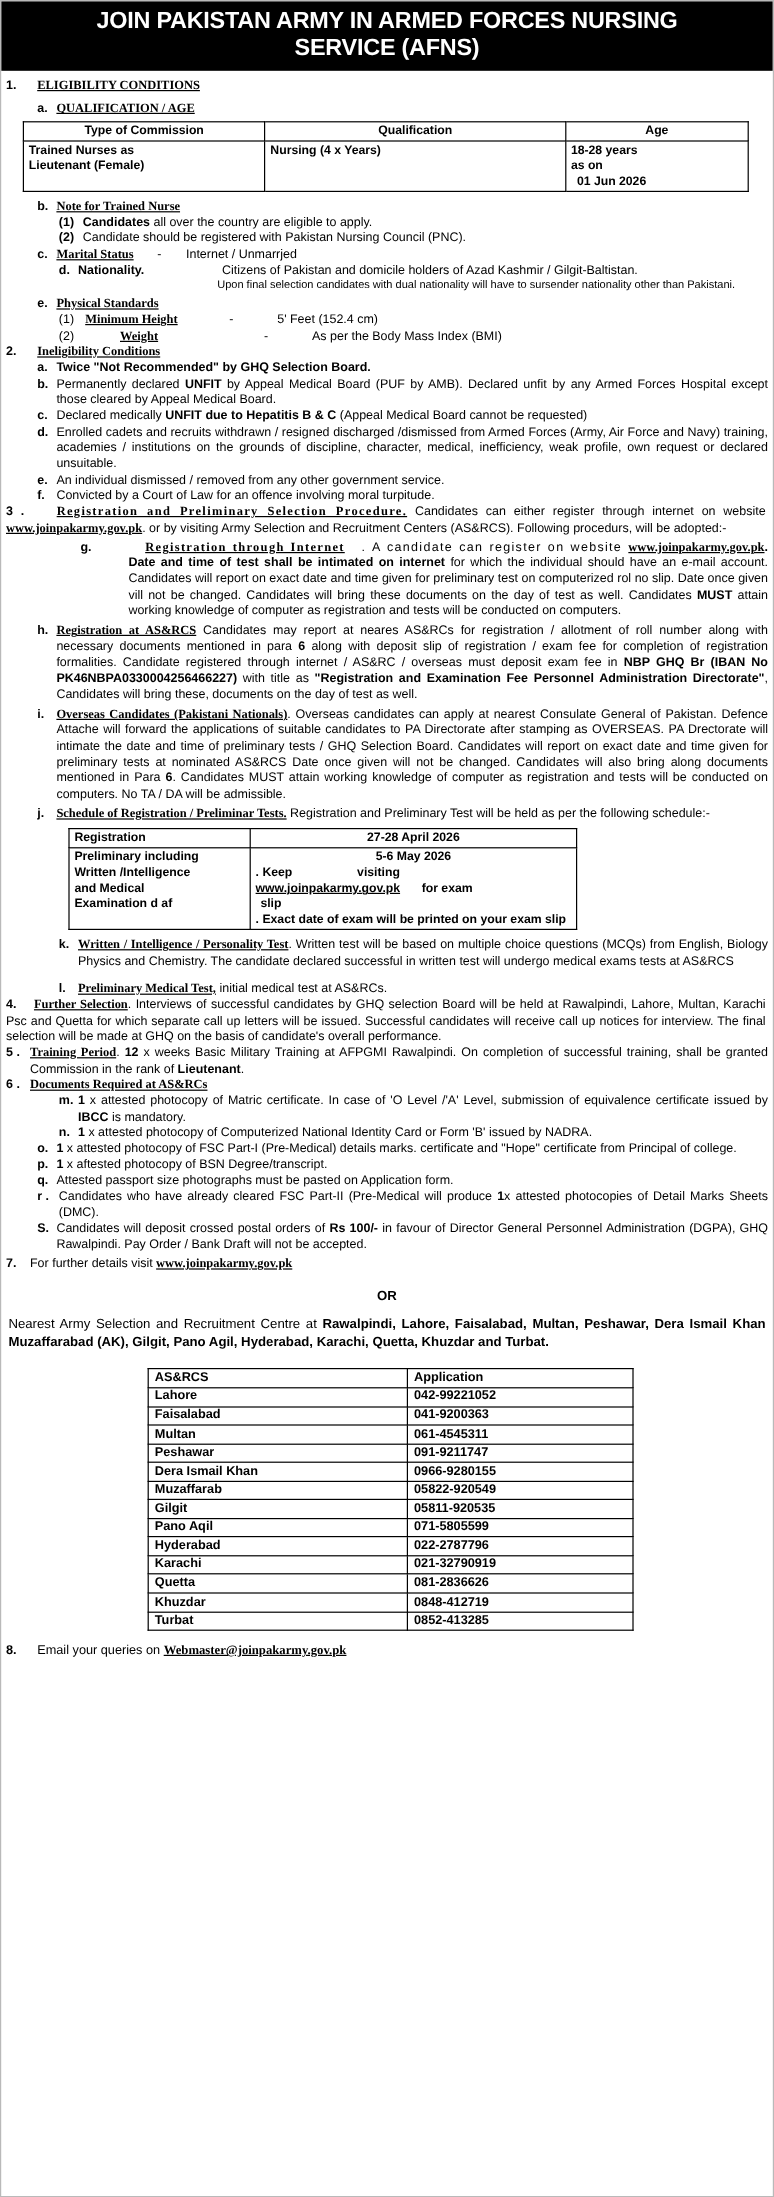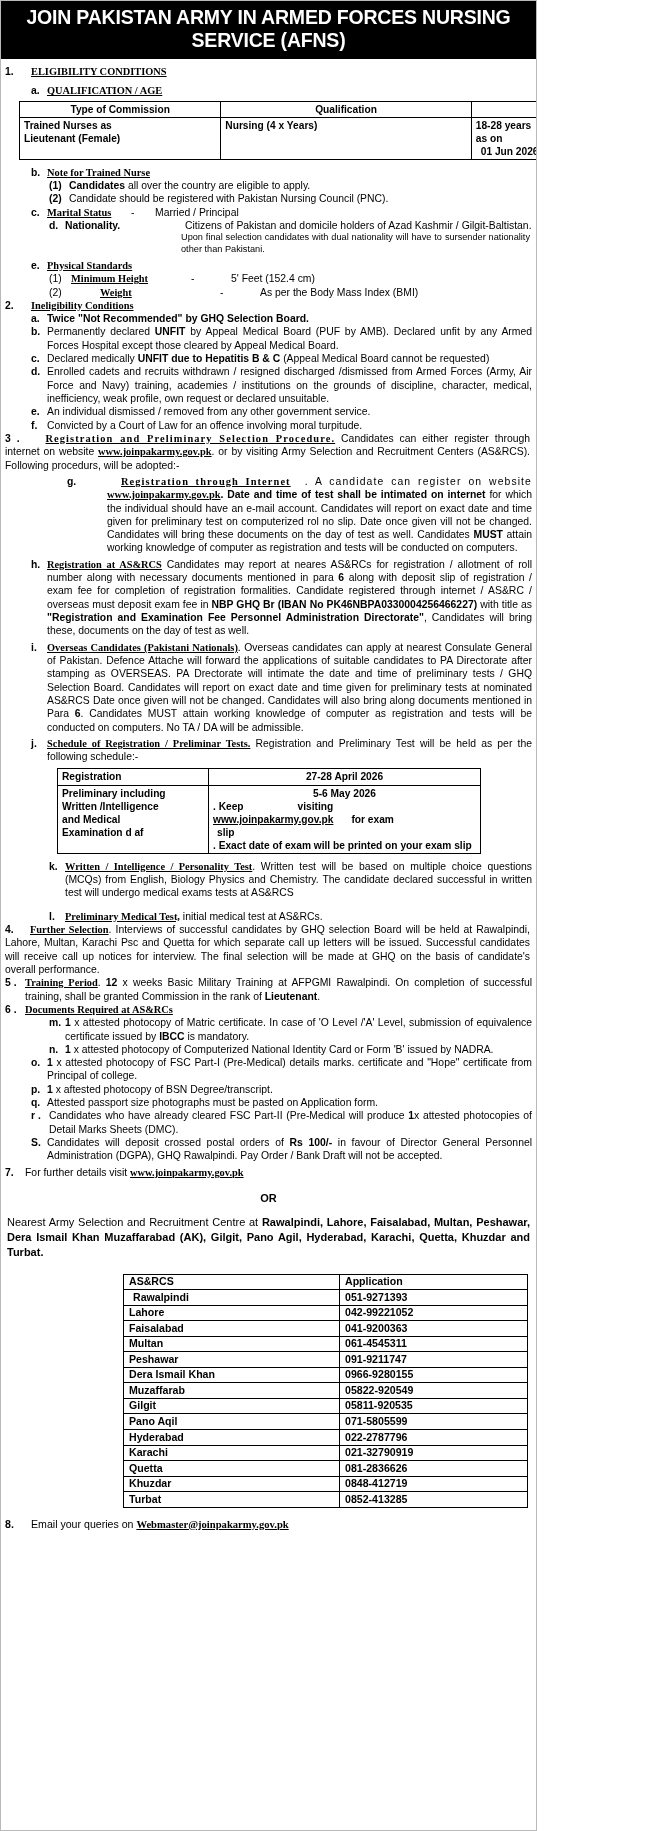--- a/index.html
+++ b/index.html
@@ -5,21 +5,21 @@
   html, body {
     margin: 0;
     padding: 0;
     background: #ffffff;
   }
   body {
     font-family: "Liberation Sans", sans-serif;
     color: #000000;
   }
   .page {
-    width: 537px;
+    width: 645px;
     min-height: 1831px;
     background: #ffffff;
     position: relative;
     box-sizing: border-box;
     border: 1px solid #b9b9b9;
     overflow: hidden;
   }
 
   
   .banner {
@@ -195,21 +195,21 @@
     </div>
     <div class="row lvl3">
       <span class="ltr" style="width:20px;">(2)</span>
       <span class="txt">Candidate should be registered with Pakistan Nursing Council (PNC).</span>
     </div>
 
     <div class="row lvl2">
       <span class="ltr">c.</span>
       <span class="bu" style="display:inline-block;width:84px;">Marital Status</span>
       <span style="display:inline-block;width:24px;">-</span>
-      <span class="txt">Married / Principal</span>
+      <span class="txt">Internet / Unmarrjed</span>
     </div>
 
     <div class="row lvl3">
       <span class="ltr">d.</span>
       <span class="b" style="display:inline-block;width:120px;">Nationality.</span>
       <span class="txt">Citizens of Pakistan and domicile holders of Azad Kashmir / Gilgit-Baltistan.</span>
     </div>
     <div class="small just" style="margin-left:176px;margin-right:2px;">Upon final selection candidates with dual nationality will have to sursender nationality other than Pakistani.</div>
 
     <div class="row gap-s lvl2">
@@ -367,24 +367,20 @@
 
     <div class="blockpara"><span class="normal">Nearest Army Selection and Recruitment Centre at </span><span>Rawalpindi, Lahore, Faisalabad, Multan, Peshawar, Dera Ismail Khan Muzaffarabad (AK), Gilgit, Pano Agil, Hyderabad, Karachi, Quetta, Khuzdar and Turbat.</span></div>
 
     <table class="tbl-contact">
       <tbody>
           <tr>
         <th class="c-city">AS&amp;RCS</th>
         <th>Application</th>
       </tr>
       <tr>
-            <td style="padding-left:9px;">Rawalpindi</td>
-            <td>051-9271393</td>
-          </tr>
-      <tr>
             <td>Lahore</td>
             <td>042-99221052</td>
           </tr>
       <tr>
             <td>Faisalabad</td>
             <td>041-9200363</td>
           </tr>
       <tr>
             <td>Multan</td>
             <td>061-4545311</td>

